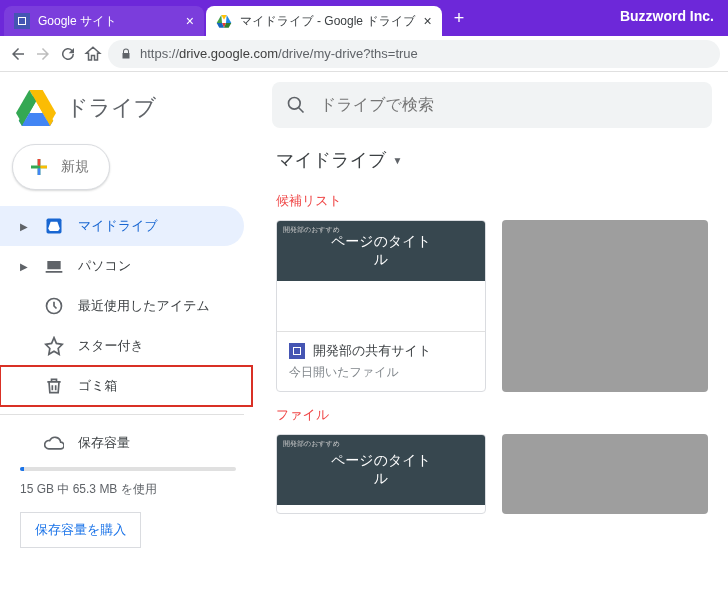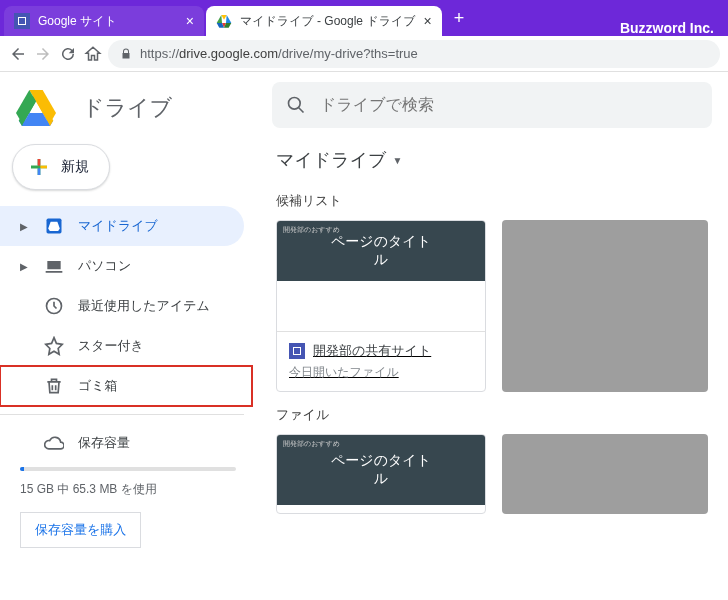--- a/index.html
+++ b/index.html
@@ -7,41 +7,41 @@
 
 
 .browser-top { background: #6d28d9; height: 36px; display: flex; align-items: flex-end; padding-left: 4px; position: relative; }
 .tab { display: flex; align-items: center; height: 30px; padding: 0 10px; font-size: 12px; color: #fff; border-top-left-radius: 8px; border-top-right-radius: 8px; margin-right: 2px; position: relative; min-width: 200px; }
 .tab.inactive { background: rgba(255,255,255,0.1); color: #fff; }
 .tab.active { background: #fff; color: #3c4043; }
 .tab .favicon { width: 16px; height: 16px; margin-right: 8px; flex-shrink: 0; }
 .tab .title { flex: 1; white-space: nowrap; overflow: hidden; text-overflow: ellipsis; }
 .tab .close { margin-left: 8px; font-size: 14px; cursor: pointer; }
 .newtab { color: #fff; font-size: 18px; padding: 0 10px; cursor: pointer; align-self: center; }
-.brand { position: absolute; right: 14px; top: 20px; color: #fff; font-size: 14px; font-weight: bold; }
+.brand { position: absolute; right: 14px; top: 8px; color: #fff; font-size: 14px; font-weight: bold; }
 
 .nav-bar { height: 36px; display: flex; align-items: center; padding: 0 8px; gap: 5px; border-bottom: 1px solid #e0e0e0; }
 .nav-icon { width: 20px; height: 20px; display: flex; align-items: center; justify-content: center; color: #5f6368; cursor: pointer; }
 .nav-icon.disabled { color: #bdbdbd; }
 .url-bar { flex: 1; display: flex; align-items: center; height: 28px; background: #f1f3f4; border-radius: 14px; padding: 0 12px; font-size: 13px; color: #3c4043; }
 .url-bar .lock { width: 12px; height: 12px; margin-right: 8px; color: #5f6368; }
 .url-bar .proto { color: #5f6368; }
 .url-bar .host { color: #404040; }
 .url-bar .path { color: #5f6368; }
 
 
 .drive { display: flex; height: calc(600px - 72px); }
 .sidebar { width: 256px; padding-top: 8px; border-right: none; }
-.drive-header { display: flex; align-items: center; padding: 10px 16px; gap: 26px; }
+.drive-header { display: flex; align-items: center; padding: 10px 16px; gap: 10px; }
 .drive-logo { width: 40px; height: 36px; }
 .drive-title { font-size: 22px; color: #5f6368; }
 
 .new-btn { margin: 8px 12px 16px 12px; display: inline-flex; align-items: center; gap: 10px; background: #fff; border: 1px solid #dadce0; border-radius: 24px; padding: 10px 20px 10px 14px; box-shadow: 0 1px 2px rgba(60,64,67,.2); cursor: pointer; }
 .plus-icon { width: 24px; height: 24px; }
-.new-label { font-size: 14px; color: #0f172a; font-weight: 500; }
+.new-label { font-size: 14px; color: #737373; font-weight: 500; }
 
 .nav-list { list-style: none; }
 .nav-item { display: flex; align-items: center; height: 40px; padding: 0 12px 0 20px; font-size: 13px; color: #3c4043; cursor: pointer; border-top-right-radius: 20px; border-bottom-right-radius: 20px; margin-right: 12px; gap: 14px; }
 .nav-item .caret { width: 10px; color: #5f6368; font-size: 10px; }
 .nav-item .nav-ico { width: 20px; height: 20px; display: flex; align-items: center; justify-content: center; color: #5f6368; }
 .nav-item.active { background: #e8f0fe; color: #1967d2; }
 .nav-item.active .nav-ico { color: #1967d2; }
 .nav-item.highlighted { outline: 2px solid #d93025; outline-offset: -1px; border-radius: 0; margin-right: 4px; }
 
 .divider { border: none; border-top: 1px solid #e0e0e0; margin: 8px 12px 8px 0; }
@@ -55,28 +55,28 @@
 .main { flex: 1; display: flex; flex-direction: column; overflow: hidden; }
 .search-wrap { padding: 10px 16px; }
 .search { display: flex; align-items: center; background: #f1f3f4; border-radius: 8px; height: 46px; padding: 0 14px; gap: 14px; }
 .search .sicon { color: #5f6368; width: 20px; height: 20px; }
 .search input { border: none; background: transparent; outline: none; font-size: 16px; color: #5f6368; flex: 1; }
 
 .path-row { display: flex; align-items: center; padding: 10px 20px 6px; gap: 6px; }
 .path-label { font-size: 18px; color: #3c4043; }
 .path-caret { color: #5f6368; font-size: 10px; }
 
-.section-label { font-size: 13px; color: #404040; padding: 14px 20px 10px; }
+.section-label { font-size: 13px; color: #ef4444; padding: 14px 20px 10px; }
 
 .cards { display: flex; gap: 16px; padding: 0 20px; }
 .card { width: 210px; border: 1px solid #dadce0; border-radius: 4px; overflow: hidden; background: #fff; cursor: pointer; }
 .card-thumb { height: 110px; background: #fff; display: flex; flex-direction: column; }
 .thumb-hero { height: 60px; background: #37474f; color: #fff; display: flex; flex-direction: column; align-items: center; justify-content: center; font-size: 14px; position: relative; }
 .thumb-hero .tiny { position: absolute; top: 4px; left: 6px; font-size: 7px; color: #ccc; }
-.card-meta { padding: 10px 12px; border-top: 1px solid #e0e0e0; text-decoration: underline; }
+.card-meta { padding: 10px 12px; border-top: 1px solid #e0e0e0; }
 .card-title-row { display: flex; align-items: center; gap: 8px; font-size: 13px; color: #3c4043; }
 .card-sub { font-size: 12px; color: #80868b; margin-top: 4px; }
 .sites-icon { width: 16px; height: 16px; background: #4555b3; display: inline-flex; align-items: center; justify-content: center; }
 .sites-icon-inner { width: 8px; height: 8px; border: 1.5px solid #fff; }
 
 .placeholder-card { flex: 1; background: #9e9e9e; border-radius: 4px; min-height: 170px; }
 .placeholder-thumb { flex: 1; background: #9e9e9e; border-radius: 4px; min-height: 80px; }
 
 .files-row { display: flex; gap: 16px; padding: 0 20px; }
 .file-card { width: 210px; border: 1px solid #dadce0; border-radius: 4px; overflow: hidden; }

